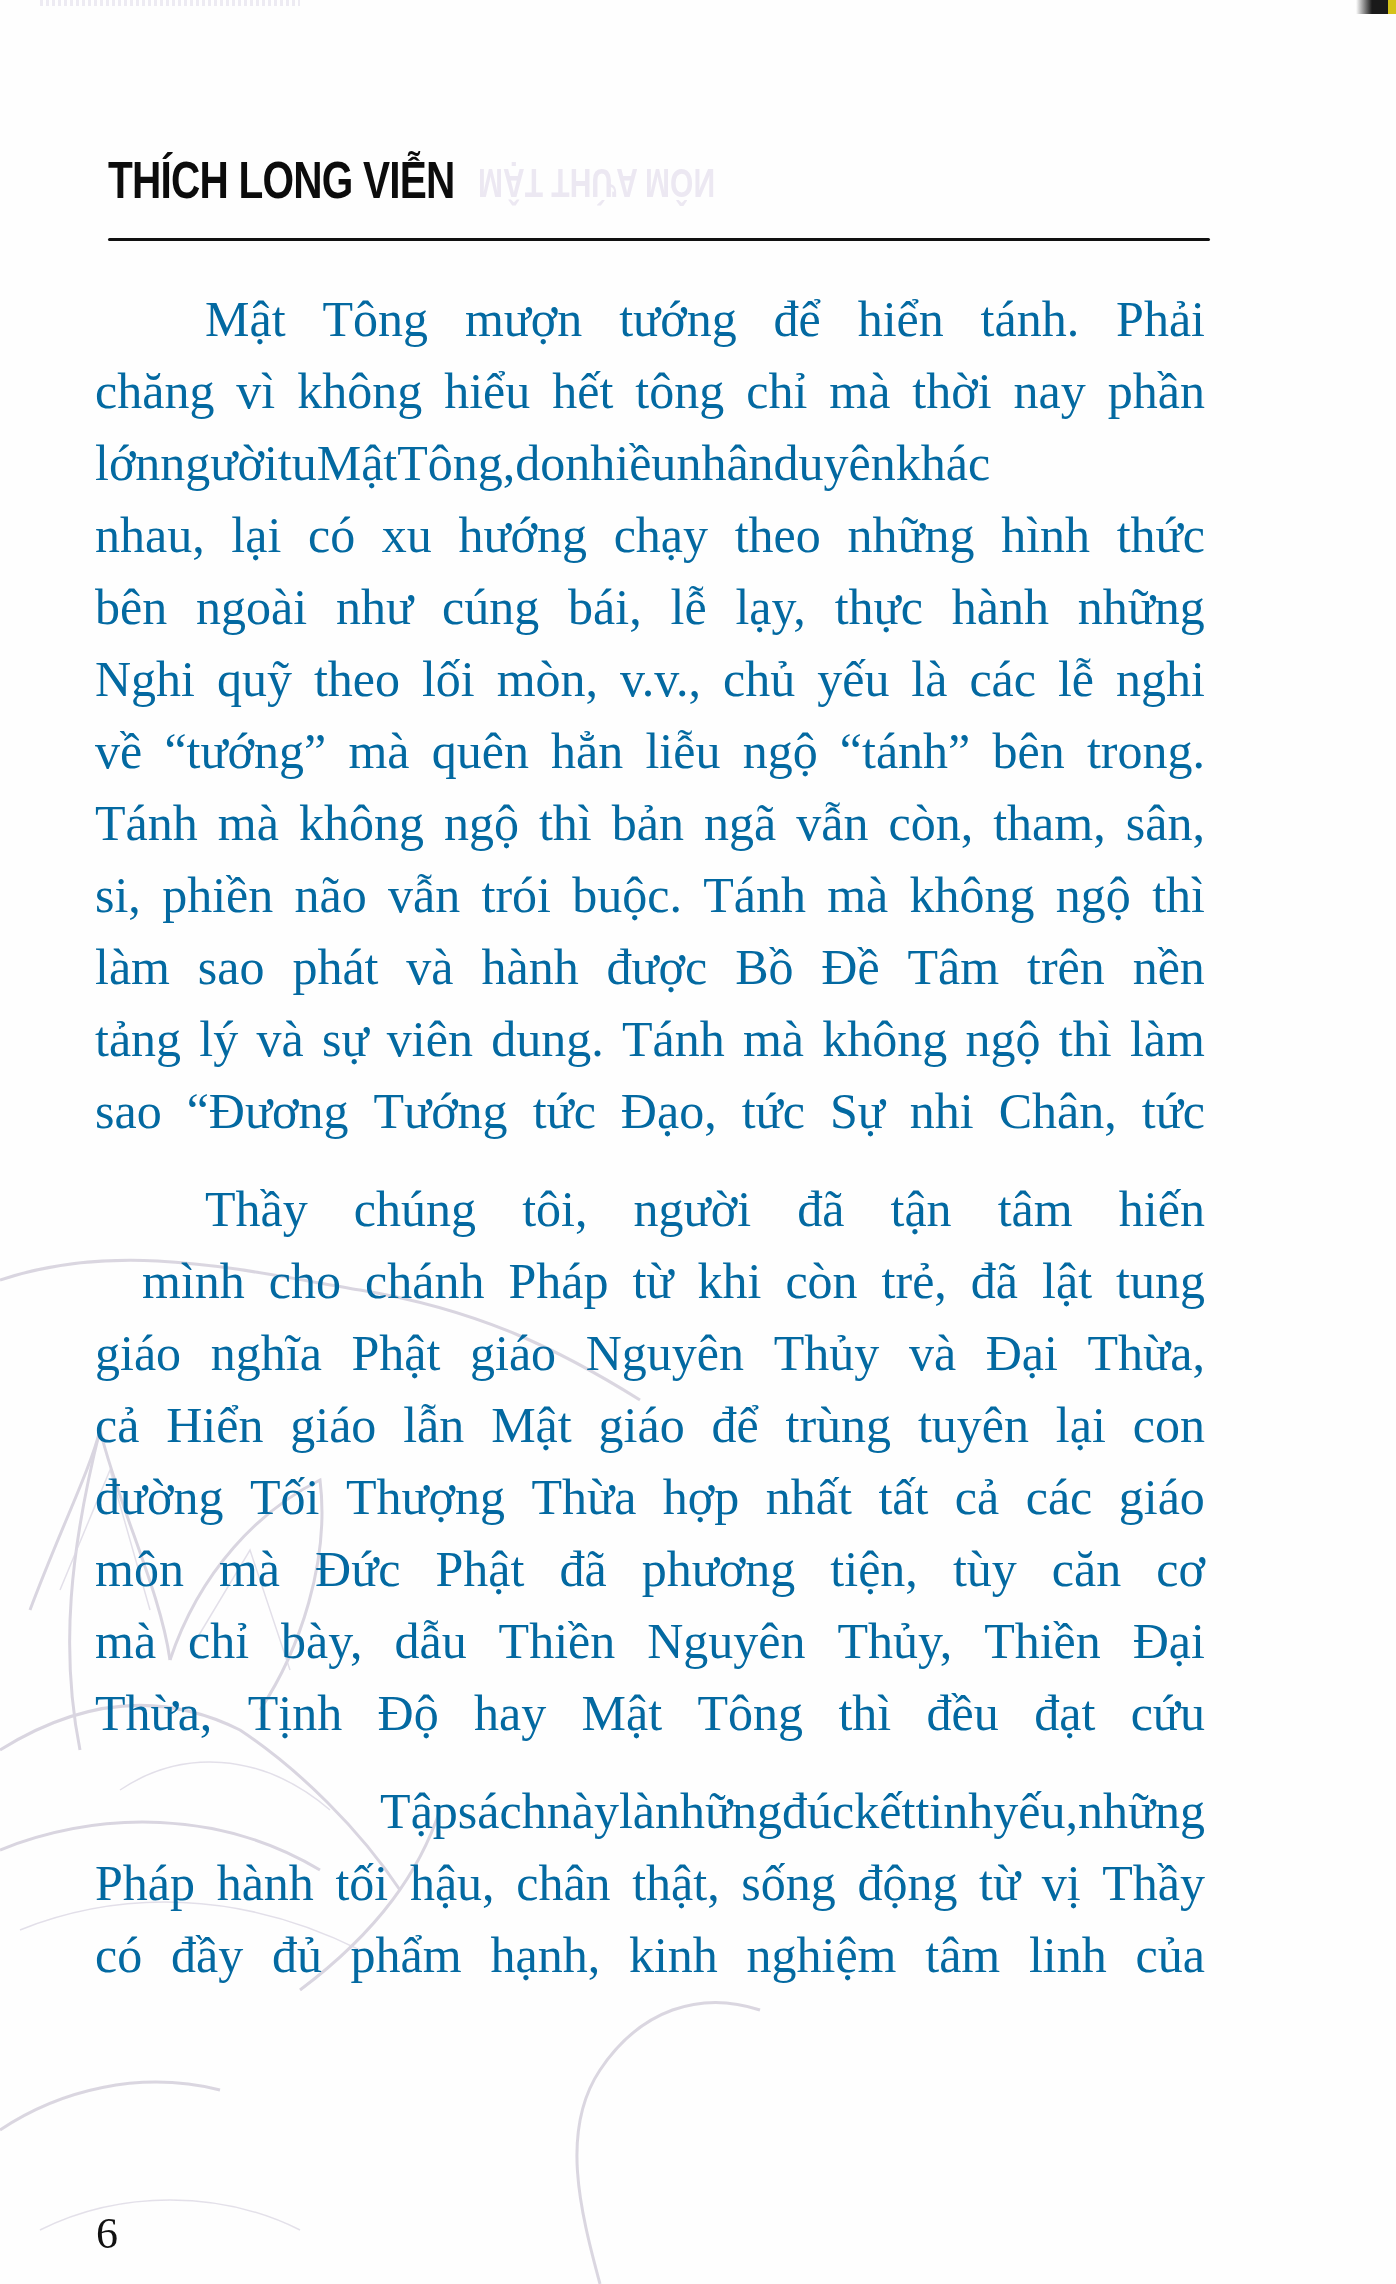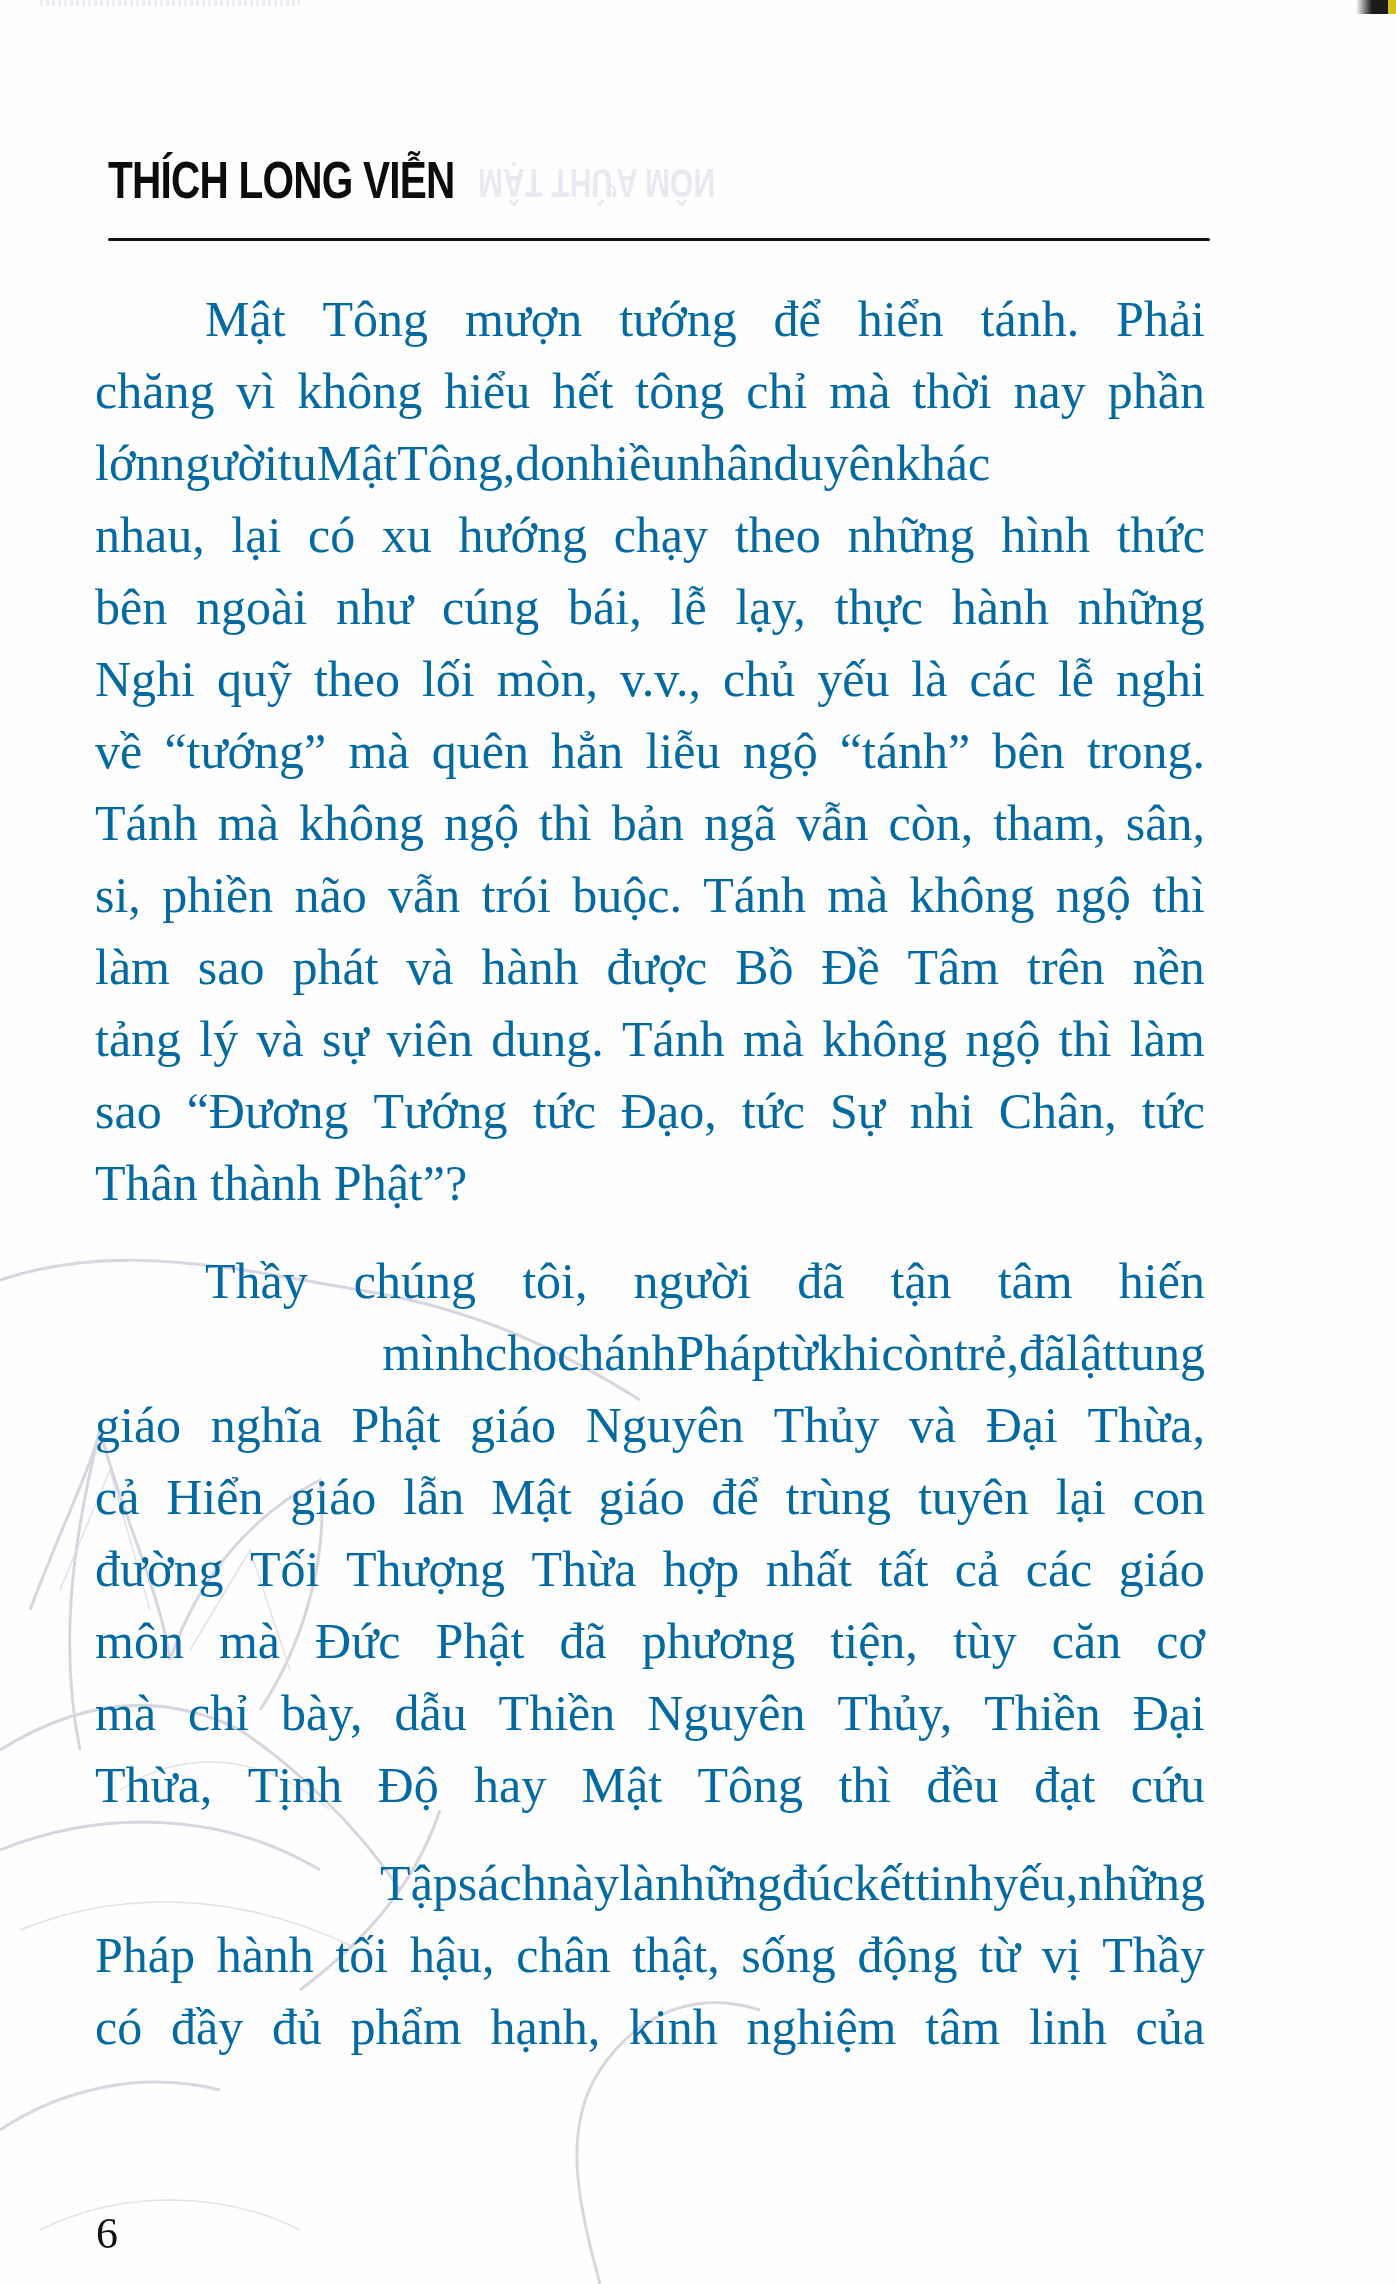--- a/index.html
+++ b/index.html
@@ -222,38 +222,37 @@
             <span>Tướng</span>
             <span>tức</span>
             <span>Đạo,</span>
             <span>tức</span>
             <span>Sự</span>
             <span>nhi</span>
             <span>Chân,</span>
             <span>tức</span>
           </span>
         </div>
-      <div class="line last">Thân thành Phật”?</div>
     </div>
     <div class="para-gap"></div>
     <div>
       <div class="line indent">
           <span style="display: flex; justify-content: space-between;">
             <span>Thầy</span>
             <span>chúng</span>
             <span>tôi,</span>
             <span>người</span>
             <span>đã</span>
             <span>tận</span>
             <span>tâm</span>
             <span>hiến</span>
           </span>
         </div>
       <div class="line">
-          <span style="display: flex; justify-content: flex-end;">
+          <span style="display: flex; justify-content: space-between; margin-left: 47px;">
             <span>mình</span>
             <span>cho</span>
             <span>chánh</span>
             <span>Pháp</span>
             <span>từ</span>
             <span>khi</span>
             <span>còn</span>
             <span>trẻ,</span>
             <span>đã</span>
             <span>lật</span>

